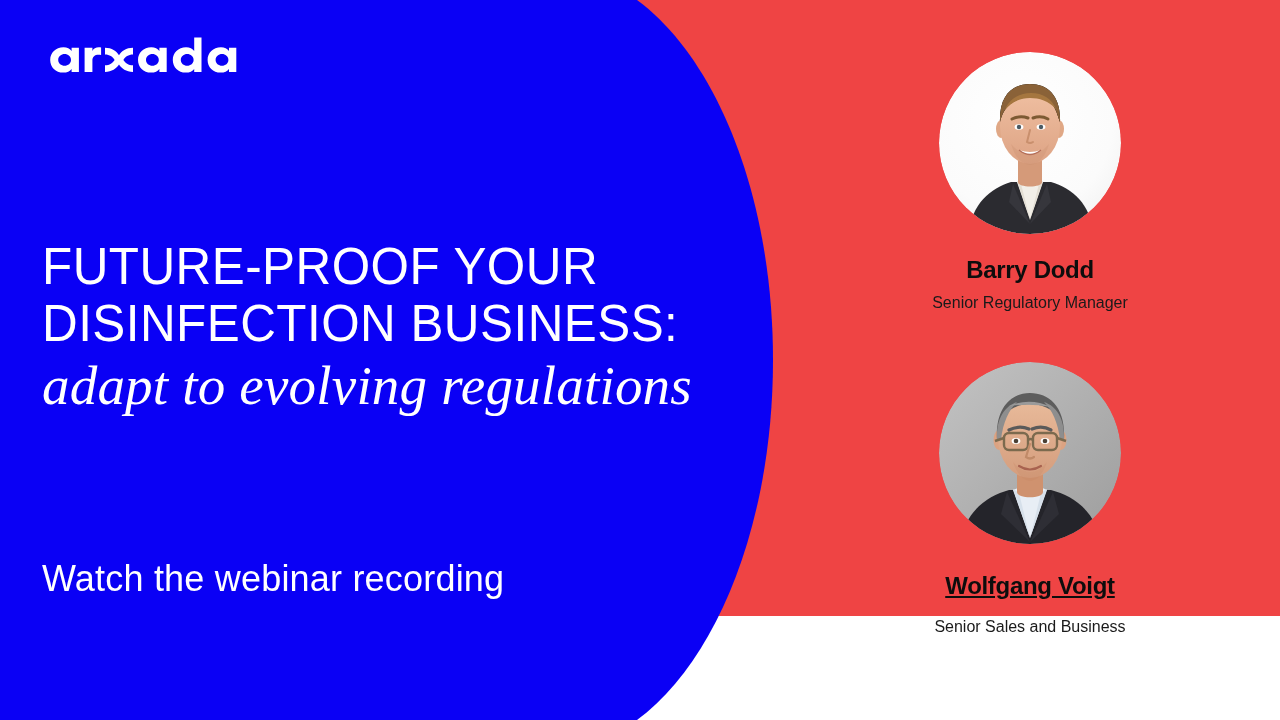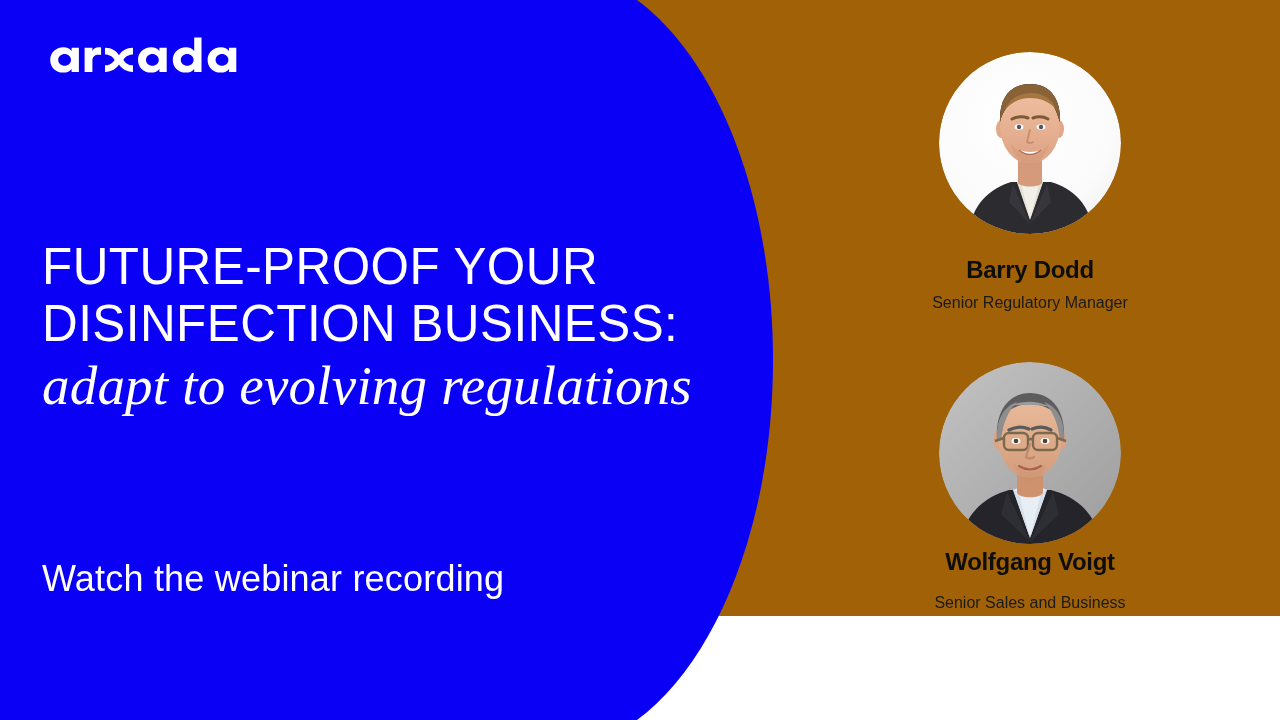--- a/index.html
+++ b/index.html
@@ -4,21 +4,21 @@
 <title>Arxada Webinar Promo</title>
 <style>
   * { margin:0; padding:0; box-sizing:border-box; }
   html, body { width:1280px; height:720px; overflow:hidden; }
   body {
     background:#ffffff;
     font-family:"Liberation Sans", sans-serif;
     position:relative;
   }
 
-  #stage { position:absolute; inset:0; width:1280px; height:616px; background:#a16207; }
+  #stage { position:absolute; inset:0; width:1280px; height:616px; background:#ef4444; }
 
   
   .blue-panel {
     position:absolute;
     left:0; top:0;
     width:1280px; height:720px;
     overflow:hidden;
     z-index:1;
   }
   .blue-panel svg { display:block; }
@@ -120,21 +120,21 @@
     color:#1a1a1a;
     font-family:"Liberation Sans", sans-serif;
     font-weight:400;
     font-size:16px;
     line-height:25px;
     letter-spacing:0px;
     white-space:nowrap;
   }
   .sp1-name { margin-top:18px; }
   .sp1-role { margin-top:2px; }
-  .sp2-name { margin-top:0; }
+  .sp2-name { margin-top:24px;text-decoration:underline; }
   .sp2-role { margin-top:10px; }
 </style>
 </head>
 <body>
 
 <div id="stage">
 
   <div class="blue-panel">
     <svg width="1280" height="720" viewBox="0 0 1280 720" xmlns="http://www.w3.org/2000/svg">
       <path d="M0,0 L637,0 C716,58 773,196 773,360 C773,524 716,662 637,720 L0,720 Z" fill="#0A00F5"></path>

